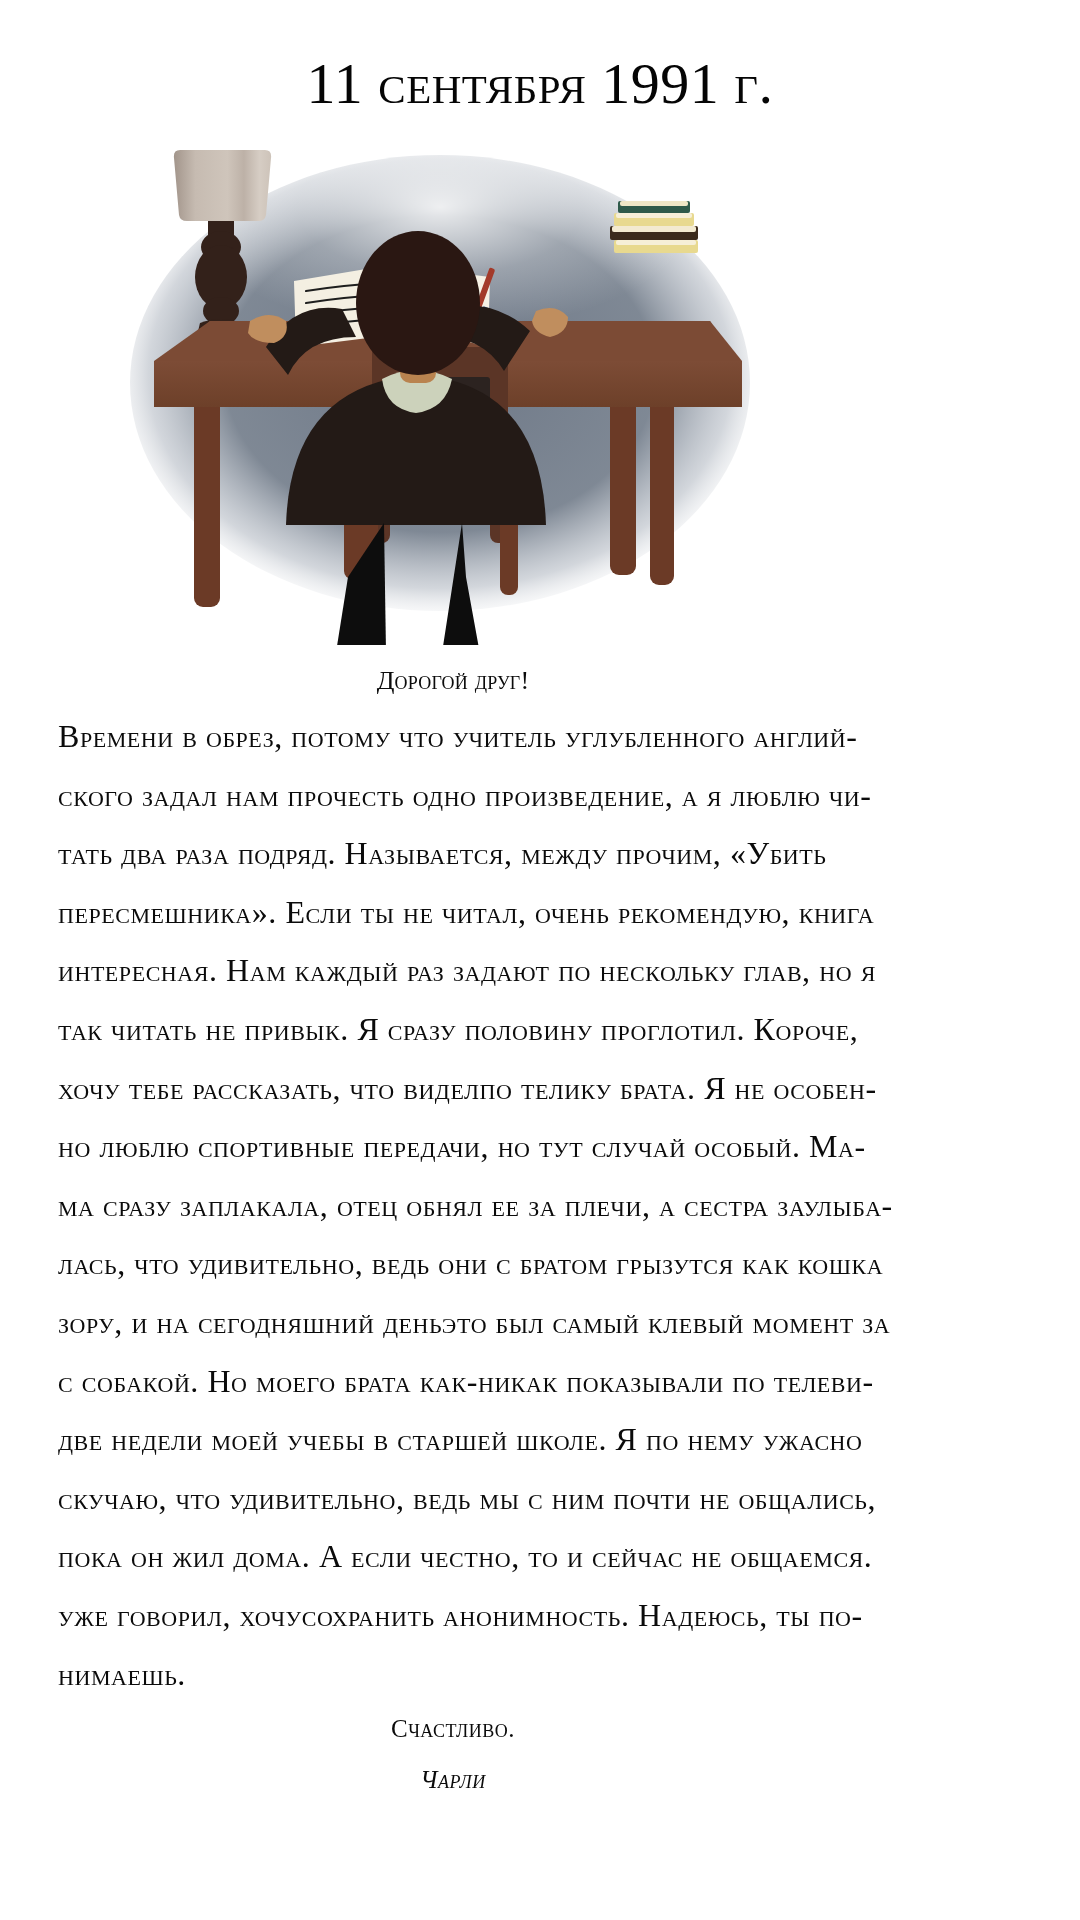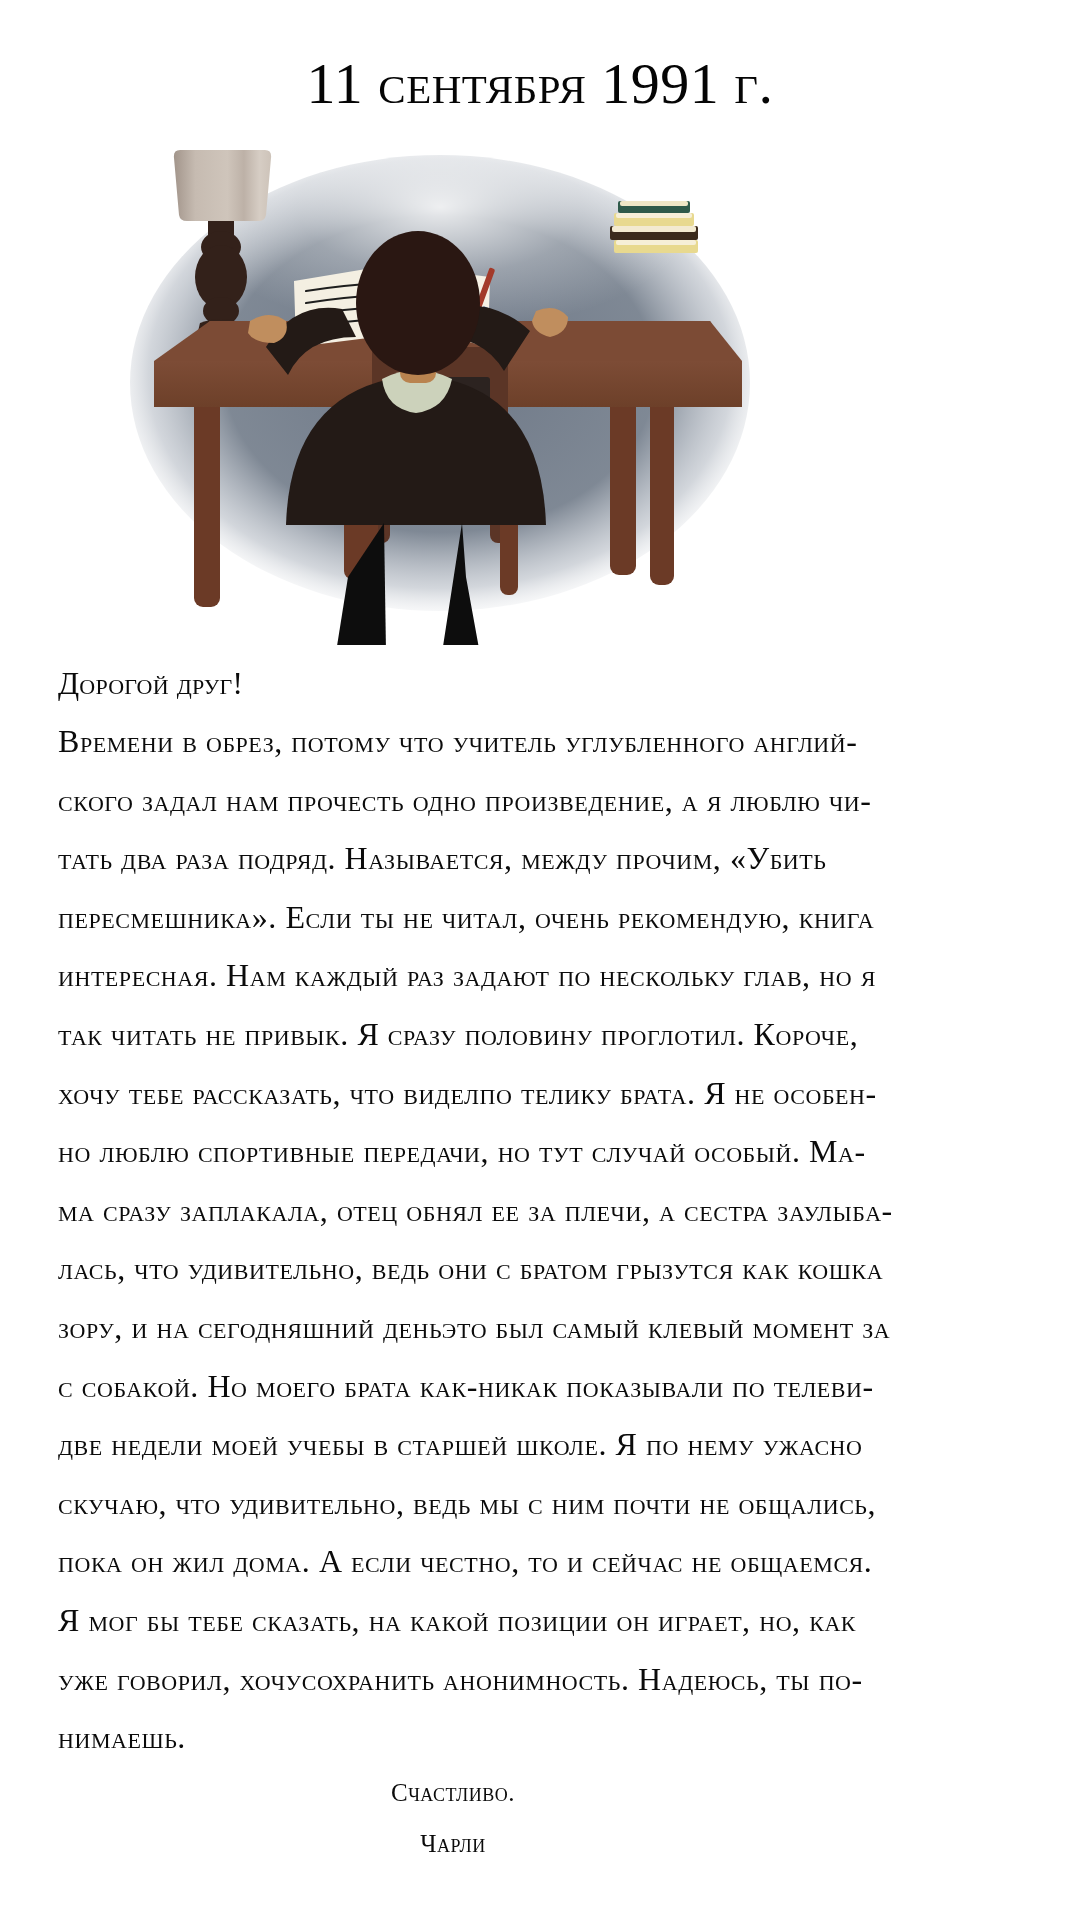--- a/index.html
+++ b/index.html
@@ -43,44 +43,45 @@
   .illustration svg { display: block; width: 700px; height: 520px; }
 
   
   .letter {
     position: absolute;
     left: 58px;
     top: 668px;
     width: 790px;
   }
   .letter-greeting {
-    font-size: 31px;
+    font-size: 26px;
     line-height: 1.0;
     font-variant: small-caps;
     margin: 0 0 26px 0;
     letter-spacing: 0.2px;
+    text-align: center;
   }
   .letter-line {
     font-size: 32px;
     line-height: 1.0;
     font-variant: small-caps;
     letter-spacing: 0.55px;
     margin: 0 0 26.6px 0;
     white-space: nowrap;
   }
   .signoff {
     margin-top: 18px;
     text-align: center;
     font-size: 25px;
     line-height: 1.0;
     font-variant: small-caps;
     letter-spacing: 0.5px;
   }
   .signoff .sig-line { margin-bottom: 26px; }
-  .signoff .sig-line:last-child { margin-bottom: 0; }
+  .signoff .sig-line:last-child { margin-bottom: 0; font-style: italic; }
 </style>
 </head>
 <body>
 
 <div class="page-title">11 сентября 1991 г.</div>
 
 <div class="illustration">
   <svg viewBox="0 0 700 520" xmlns="http://www.w3.org/2000/svg" aria-hidden="true">
     <defs>
       <radialGradient id="glow" cx="50%" cy="48%" r="56%">
@@ -219,21 +220,20 @@
   <p class="letter-line">так читать не привык. Я сразу половину проглотил. Короче,</p>
   <p class="letter-line">хочу тебе рассказать, что виделпо телику брата. Я не особен-</p>
   <p class="letter-line">но люблю спортивные передачи, но тут случай особый. Ма-</p>
   <p class="letter-line">ма сразу заплакала, отец обнял ее за плечи, а сестра заулыба-</p>
   <p class="letter-line">лась, что удивительно, ведь они с братом грызутся как кошка</p>
   <p class="letter-line">зору, и на сегодняшний деньэто был самый клевый момент за</p>
   <p class="letter-line">с собакой. Но моего брата как-никак показывали по телеви-</p>
   <p class="letter-line">две недели моей учебы в старшей школе. Я по нему ужасно</p>
   <p class="letter-line">скучаю, что удивительно, ведь мы с ним почти не общались,</p>
   <p class="letter-line">пока он жил дома. А если честно, то и сейчас не общаемся.</p>
-  <p class="letter-line">Я мог бы тебе сказать, на какой позиции он играет, но, как</p>
   <p class="letter-line">уже говорил, хочусохранить анонимность. Надеюсь, ты по-</p>
   <p class="letter-line">нимаешь.</p>
 
   <div class="signoff">
     <div class="sig-line">Счастливо.</div>
     <div class="sig-line">Чарли</div>
   </div>
 
 </div>
 

